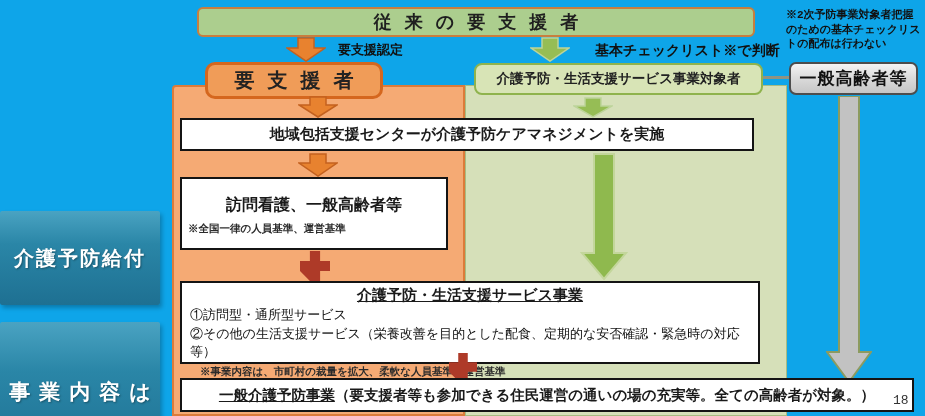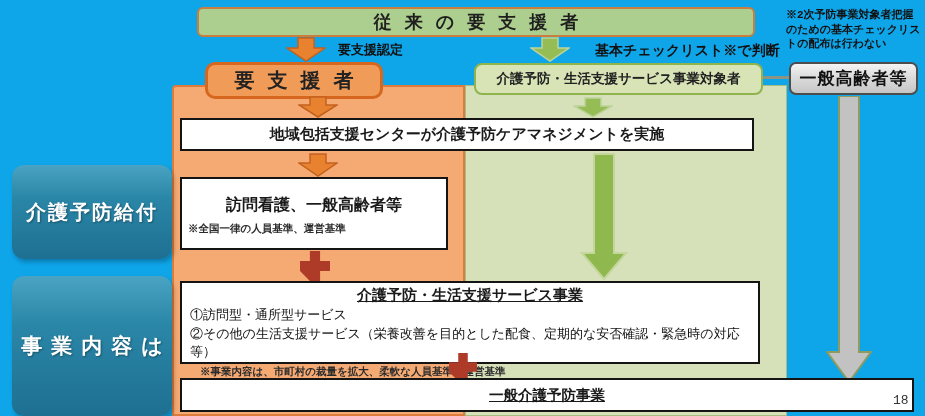--- a/index.html
+++ b/index.html
@@ -36,23 +36,23 @@
   .box2-note{font-size:10.5px;font-weight:bold;color:#2b2b2b;margin:6px 0 0 6px;}
   .box3{left:180px;top:281px;width:580px;height:83px;}
   .box3-title{text-align:center;font-size:15px;font-weight:bold;text-decoration:underline;margin-top:3px;}
   .box3-item{font-size:13px;margin:1px 0 0 8px;color:#111;}
   .box3-note{font-size:10.5px;font-weight:bold;margin:4px 0 0 18px;color:#2b2b2b;}
   .box4{left:180px;top:378px;width:734px;height:34px;display:flex;align-items:center;justify-content:center;
     font-size:14.5px;font-weight:bold;white-space:nowrap;}
   .box4 .u{text-decoration:underline;}
 
   
-  .teal{left:12px;width:160px;background:linear-gradient(180deg,#4AA3C2 0%,#2A86A7 35%,#1E7092 100%);
-    border-radius:12px;box-shadow:2px 3px 4px rgba(0,0,0,0.25);display:flex;align-items:center;justify-content:center;
-    color:#ffffff;font-weight:bold;text-shadow:1px 1px 2px rgba(0,0,0,0.35);}
+  .teal{left:0;width:160px;background:linear-gradient(180deg,#4AA3C2 0%,#2A86A7 35%,#1E7092 100%);
+    border-radius:2px;box-shadow:2px 3px 4px rgba(0,0,0,0.25);display:flex;align-items:center;justify-content:center;
+    color:#ffffff;font-weight:bold;text-shadow:1px 1px 2px rgba(0,0,0,0.35);margin-top:46px;}
   .teal1{top:165px;height:94px;font-size:20px;letter-spacing:2px;}
   .teal2{top:276px;height:140px;font-size:21px;letter-spacing:9px;text-indent:9px;}
 
   
   .arrow-label{font-weight:bold;font-size:13px;color:#111;white-space:nowrap;}
 
   
   .plus{background:#AE3A28;
     clip-path:polygon(33% 0,67% 0,67% 33%,100% 33%,100% 67%,67% 67%,67% 100%,33% 100%,0 67%,0 33%,33% 33%);}
 
@@ -121,17 +121,18 @@
     <div class="box3-title">介護予防・生活支援サービス事業</div>
     <div class="box3-item">①訪問型・通所型サービス</div>
     <div class="box3-item">②その他の生活支援サービス（栄養改善を目的とした配食、定期的な安否確認・緊急時の対応　等）</div>
     <div class="box3-note">※事業内容は、市町村の裁量を拡大、柔軟な人員基準・運営基準</div>
   </div>
 
   <div class="abs plus" style="left:449px;top:353px;width:28px;height:28px;"></div>
 
   <div class="abs wbox box4">
     <span class="u">一般介護予防事業</span>
+      <span>（要支援者等も参加できる住民運営の通いの場の充実等。全ての高齢者が対象。）</span>
   </div>
 
   <div class="abs page-num">18</div>
 
 </div>
 
 </body></html>

